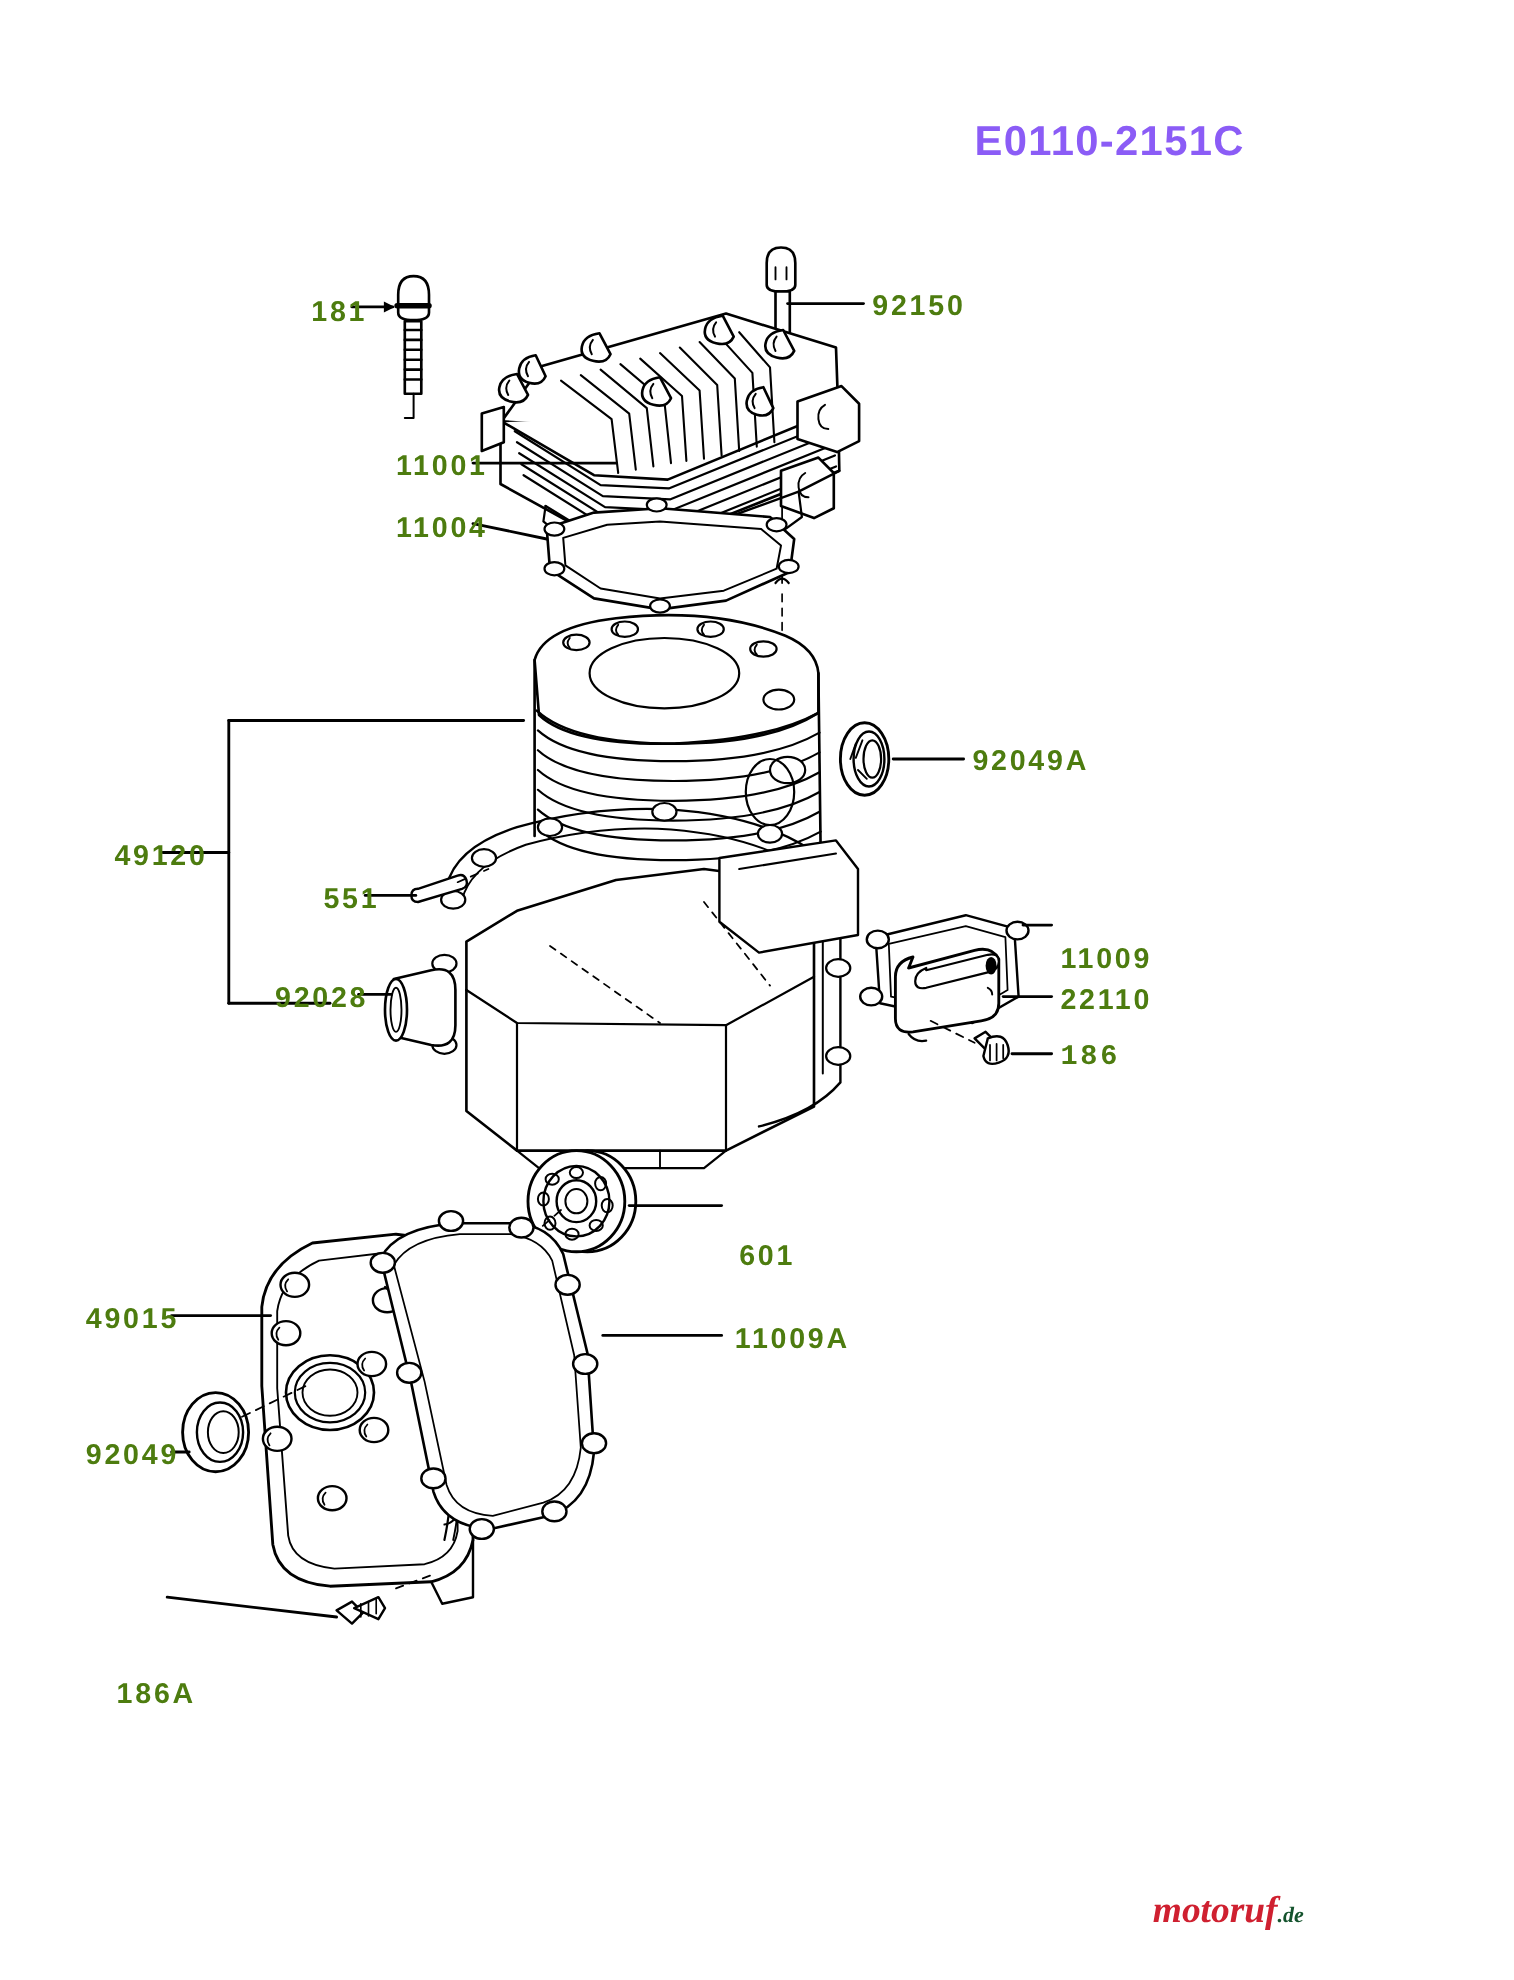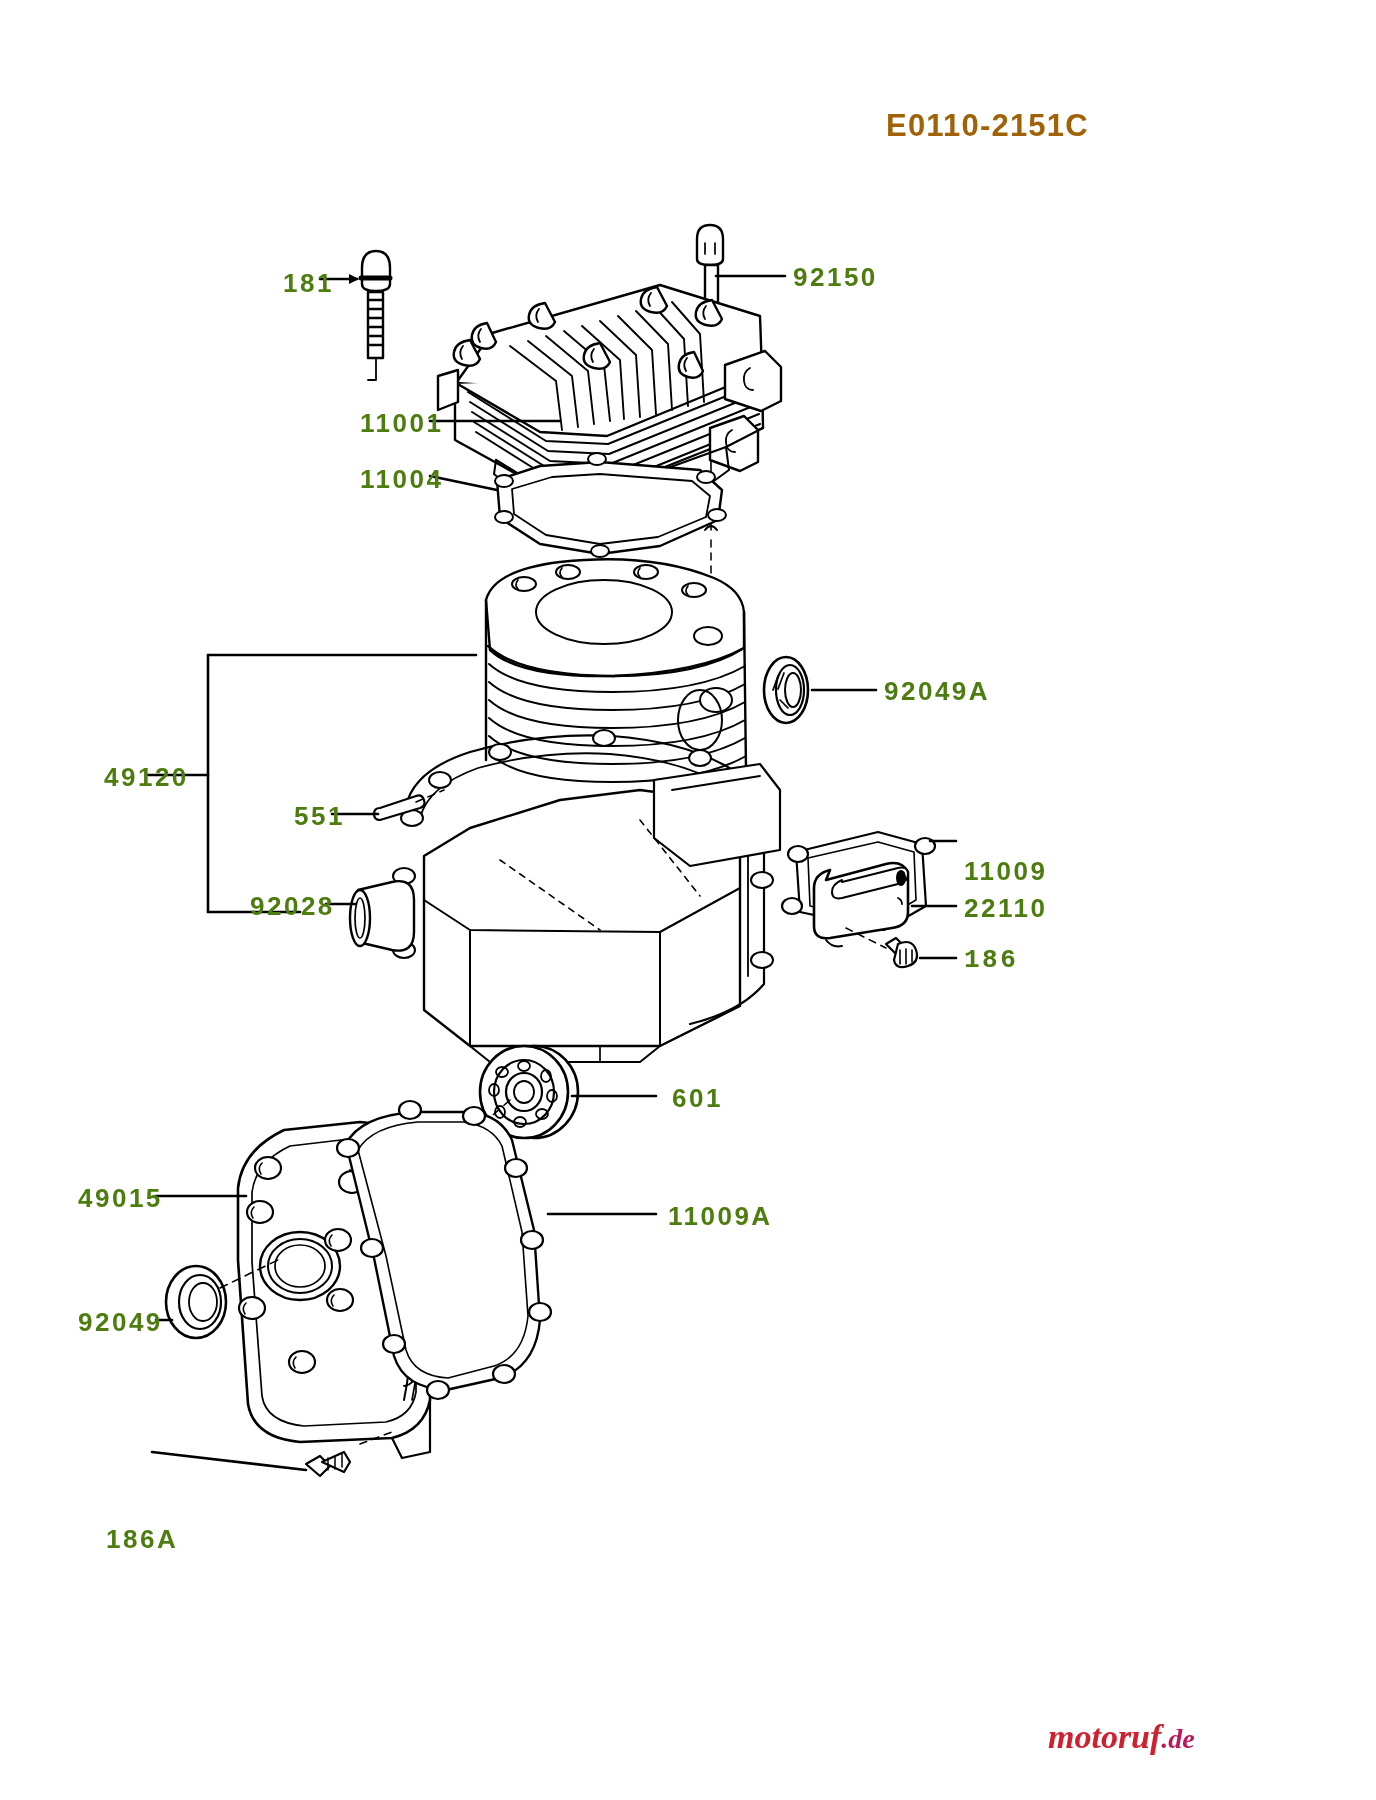--- a/index.html
+++ b/index.html
@@ -17,24 +17,24 @@
   #diagram-root {
     position: absolute;
     inset: 0;
     width: 1376px;
     height: 1800px;
   }
   .page-title {
     position: absolute;
     left: 886px;
     top: 108px;
-    font-size: 31px;
+    font-size: 38px;
     font-weight: bold;
     letter-spacing: 1.2px;
-    color: #a16207;
+    color: #8b5cf6;
     font-family: "Liberation Sans", sans-serif;
     white-space: nowrap;
   }
   .callout {
     position: absolute;
     font-size: 26px;
     font-weight: bold;
     letter-spacing: 2.5px;
     color: #4d7c0f;
     white-space: nowrap;
@@ -45,21 +45,21 @@
     left: 1048px;
     top: 1718px;
     font-size: 34px;
     font-style: italic;
     font-weight: bold;
     letter-spacing: 0px;
     white-space: nowrap;
     font-family: "Liberation Serif", serif;
   }
   .wm-motoruf { color: #cf2030; }
-  .wm-de { color: #be185d; font-size: 28px; }
+  .wm-de { color: #14532d; font-size: 20px; }
   svg.art {
     position: absolute;
     left: 0;
     top: 0;
     width: 1376px;
     height: 1800px;
   }
 </style>
 </head>
 <body>
@@ -395,21 +395,21 @@
   <div class="callout" style="left:793px;  top:262px;">92150</div>
   <div class="callout" style="left:360px;  top:408px;">11001</div>
   <div class="callout" style="left:360px;  top:464px;">11004</div>
   <div class="callout" style="left:884px;  top:676px;">92049A</div>
   <div class="callout" style="left:86px;   top:762px;margin-left:18px;">49120</div>
   <div class="callout" style="left:294px;  top:801px;">551</div>
   <div class="callout" style="left:964px;  top:828px;margin-top:28px;">11009</div>
   <div class="callout" style="left:250px;  top:891px;">92028</div>
   <div class="callout" style="left:964px;  top:893px;">22110</div>
   <div class="callout" style="left:964px;  top:945px;font-family:Liberation Mono, monospace;">186</div>
-  <div class="callout" style="left:672px;  top:1083px;">601</div>
+  <div class="callout" style="left:672px;  top:1126px;">601</div>
   <div class="callout" style="left:78px;   top:1183px;">49015</div>
   <div class="callout" style="left:668px;  top:1201px;">11009A</div>
   <div class="callout" style="left:78px;   top:1307px;">92049</div>
   <div class="callout" style="left:86px;   top:1524px;margin-left:20px;">186A</div>
 
   <div class="watermark">
     <span class="wm-motoruf">motoruf</span><span class="wm-de">.de</span>
   </div>
 
 </div>

